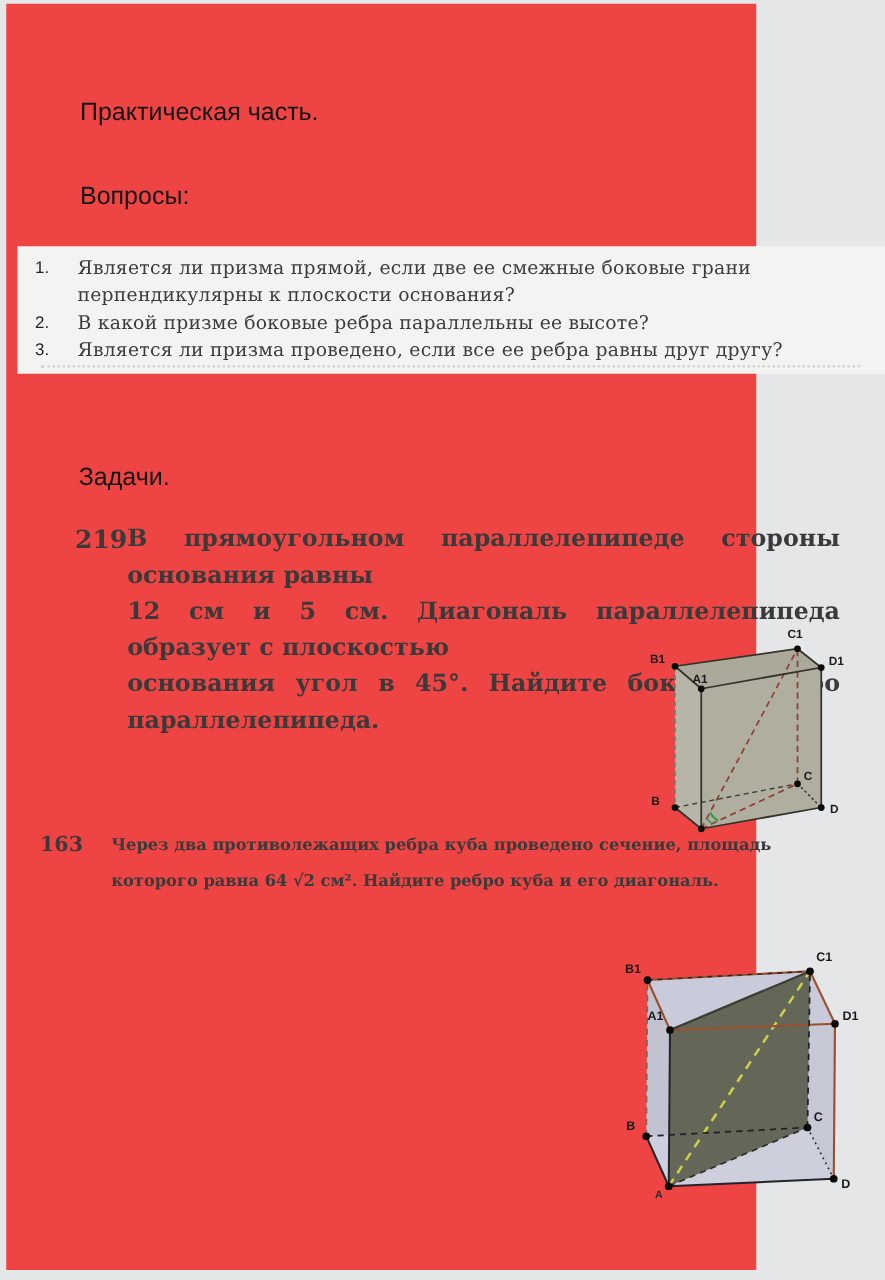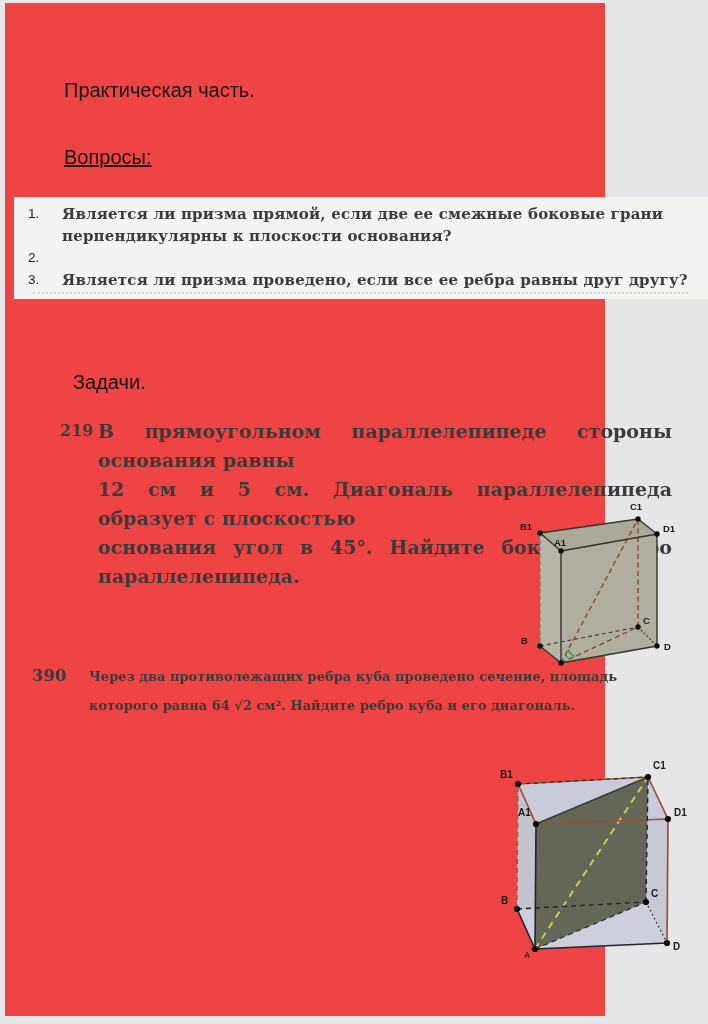--- a/index.html
+++ b/index.html
@@ -2,35 +2,35 @@
 <html><head>
 <meta charset="utf-8">
 <style>
   html,body{margin:0;padding:0;background:#d9dbdd;}
   .page{position:relative;width:708px;height:1024px;background:#e4e6e7;overflow:hidden;
         font-family:"Liberation Sans",sans-serif;}
   .surface{position:absolute;left:5px;top:3px;width:600px;height:1013px;background:#ef4444;}
 
   .heading{position:absolute;font-size:20px;color:#161616;font-family:"Liberation Sans",sans-serif;}
   .h-practical{left:59px;top:76px;}
-  .h-questions{left:59px;top:143px;text-decoration:underline;}
-  .h-tasks{left:68px;top:368px;}
+  .h-questions{left:59px;top:143px;}
+  .h-tasks{left:58px;top:368px;}
 
   .questions-block{position:absolute;left:9px;top:194px;width:696px;background:#f3f3f1;
                    padding:6px 0 8px 0;}
   .q-row{display:flex;align-items:flex-start;}
   .q-num{flex:0 0 34px;padding-left:14px;font-size:13.5px;color:#1f1f1f;line-height:22px;
          font-family:"Liberation Sans",sans-serif;}
-  .q-text{font-family:"DejaVu Serif",serif;font-weight:700;font-size:15px;line-height:22px;
+  .q-text{font-family:"DejaVu Serif",serif;font-weight:400;font-size:15px;line-height:22px;
           color:#3b3b3b;white-space:pre-line;letter-spacing:.2px;}
   .scan-noise{position:absolute;left:28px;top:289px;width:655px;border-top:2px dotted #bdbdb8;
               opacity:.55;}
 
   .problem{position:absolute;display:flex;font-family:"DejaVu Serif",serif;font-weight:700;color:#3a3a3a;}
-  .p-num{font-size:16px;line-height:28px;}
+  .p-num{font-size:20px;line-height:28px;}
   .p-text{white-space:pre-line;}
   .p219{left:55px;top:414px;width:612px;}
   .p219 .p-num{flex:0 0 38px;}
   .p219 .p-text{font-size:19px;line-height:29px;text-align:justify;}
   .p223{left:27px;top:659px;width:679px;}
   .p223 .p-num{flex:0 0 57px;font-size:16.5px;}
   .p223 .p-text{font-size:13px;line-height:29px;}
 
   .fig{position:absolute;}
   .fig1{left:513px;top:494px;width:192px;height:184px;}
@@ -51,20 +51,21 @@
     <div class="heading h-questions">Вопросы:</div>
 
     <div class="questions-block">
       <div class="q-row">
         <span class="q-num">1.</span>
         <span class="q-text">Является ли призма прямой, если две ее смежные боковые грани
 перпендикулярны к плоскости основания?</span>
       </div>
       <div class="q-row">
         <span class="q-num">2.</span>
+        <span class="q-text">В какой призме боковые ребра параллельны ее высоте?</span>
       </div>
       <div class="q-row">
         <span class="q-num">3.</span>
         <span class="q-text">Является ли призма проведено, если все ее ребра равны друг другу?</span>
       </div>
     </div>
     <div class="scan-noise"></div>
 
     <div class="heading h-tasks">Задачи.</div>
 
@@ -114,21 +115,21 @@
         <text class="vlabel" x="36" y="49">A1</text>
         <text class="vlabel" x="112" y="13">C1</text>
         <text class="vlabel" x="145" y="35">D1</text>
         <text class="vlabel" x="3" y="147">B</text>
         <text class="vlabel" x="125" y="127">C</text>
         <text class="vlabel" x="146" y="153">D</text>
       </svg>
     </div>
 
     <div class="problem p223">
-      <span class="p-num">390</span>
+      <span class="p-num">163</span>
       <div class="p-text">Через два противолежащих ребра куба проведено сечение, площадь
 которого равна 64 √2 см². Найдите ребро куба и его диагональ.</div>
     </div>
 
     <div class="fig fig2">
       <svg viewBox="0 0 212 218">
 
         <polygon points="20,31 150,24 170,66 38,71" fill="#c9cbda"></polygon>
         <polygon points="20,31 38,71 37,196 19,156" fill="#c1c3d1"></polygon>
         <polygon points="38,71 170,66 169,190 37,196" fill="#c6c8d6"></polygon>

